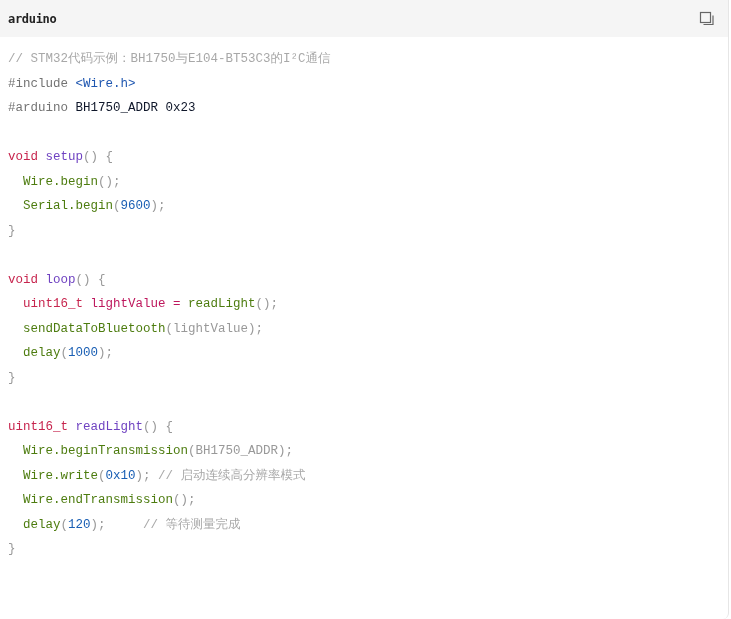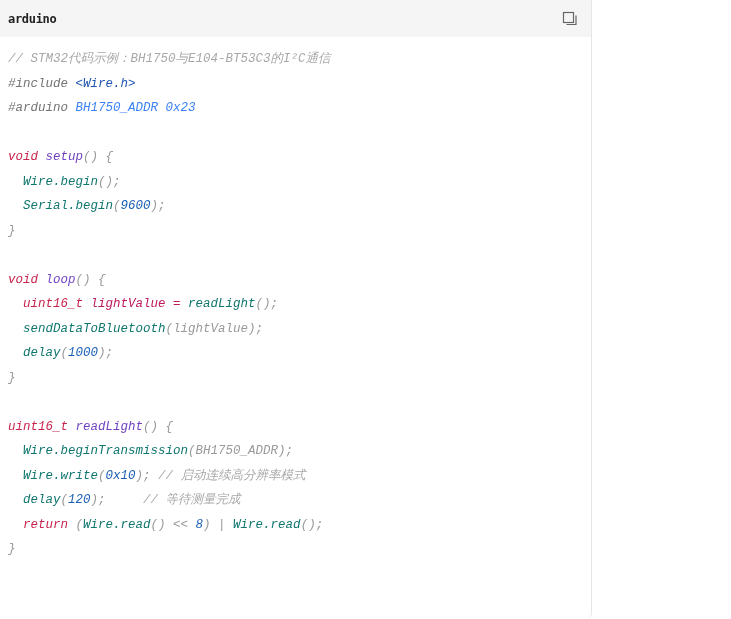--- a/index.html
+++ b/index.html
@@ -10,21 +10,21 @@
     body {
       width: 731px;
       height: 619px;
       overflow: hidden;
       position: relative;
     }
     .code-card {
       position: absolute;
       left: 0;
       top: 0;
-      width: 592px;
+      width: 729px;
       height: 619px;
       background: #ffffff;
       border-right: 1px solid #e6e6e6;
       border-bottom-right-radius: 6px;
       box-sizing: border-box;
     }
     .code-header {
       height: 37px;
       background: #f5f5f5;
       display: flex;
@@ -48,38 +48,37 @@
       justify-content: center;
       cursor: pointer;
     }
     .code-body {
       padding: 0;
       margin: 0;
       position: absolute;
       top: 47px;
       left: 8px;
       right: 0;
-      font-style: italic;
     }
     .line {
       height: 24.5px;
       line-height: 24.5px;
       font-family: "Liberation Mono", "DejaVu Sans Mono", monospace;
       font-size: 12.5px;
       white-space: pre;
       color: #888888;
     }
     .t-comment { color: #a8a8a8; }
     .t-keyword { color: #c7254e; }
     .t-directive { color: #737373; }
     .t-include-path { color: #1e56b0; }
-    .t-macro { color: #3b82f6; margin-top: 32px; }
+    .t-macro { color: #0f172a; margin-top: 32px; }
     .t-number { color: #1a5fb4; text-align: right; }
     .t-func-def { color: #6f42c1; }
-    .t-func-call { color: #0f766e; }
+    .t-func-call { color: #4d7c0f; }
     .t-type { color: #c7254e; }
     .t-plain { color: #888888; }
     .t-punct { color: #999999; }
     .t-ident { color: #be185d; }
   </style>
 </head>
 <body>
 
 <div class="code-card">
   <div class="code-header">
@@ -103,17 +102,17 @@
       <div class="line"> </div>
       <div class="line"><span class="t-keyword">void</span><span class="t-plain"> </span><span class="t-func-def">loop</span><span class="t-punct">() {</span></div>
       <div class="line"><span class="t-plain">  </span><span class="t-type">uint16_t</span><span class="t-ident"> lightValue = </span><span class="t-func-call">readLight</span><span class="t-punct">();</span></div>
       <div class="line"><span class="t-plain">  </span><span class="t-func-call">sendDataToBluetooth</span><span class="t-punct">(lightValue);</span></div>
       <div class="line"><span class="t-plain">  </span><span class="t-func-call">delay</span><span class="t-punct">(</span><span class="t-number">1000</span><span class="t-punct">);</span></div>
       <div class="line"><span class="t-punct">}</span></div>
       <div class="line"> </div>
       <div class="line"><span class="t-type">uint16_t</span><span class="t-plain"> </span><span class="t-func-def">readLight</span><span class="t-punct">() {</span></div>
       <div class="line"><span class="t-plain">  </span><span class="t-func-call">Wire.beginTransmission</span><span class="t-punct">(BH1750_ADDR);</span></div>
       <div class="line"><span class="t-plain">  </span><span class="t-func-call">Wire.write</span><span class="t-punct">(</span><span class="t-number">0x10</span><span class="t-punct">); </span><span class="t-comment">// 启动连续高分辨率模式</span></div>
+      <div class="line"><span class="t-plain">  </span><span class="t-func-call">Wire.endTransmission</span><span class="t-punct">();</span></div>
       <div class="line"><span class="t-plain">  </span><span class="t-func-call">delay</span><span class="t-punct">(</span><span class="t-number">120</span><span class="t-punct">);     </span><span class="t-comment">// 等待测量完成</span></div>
-      <div class="line"><span class="t-plain">  </span><span class="t-keyword">return</span><span class="t-punct"> (</span><span class="t-func-call">Wire.read</span><span class="t-punct">() &lt;&lt; </span><span class="t-number">8</span><span class="t-punct">) | </span><span class="t-func-call">Wire.read</span><span class="t-punct">();</span></div>
       <div class="line"><span class="t-punct">}</span></div>
     </div>
 </div>
 
 </body></html>

